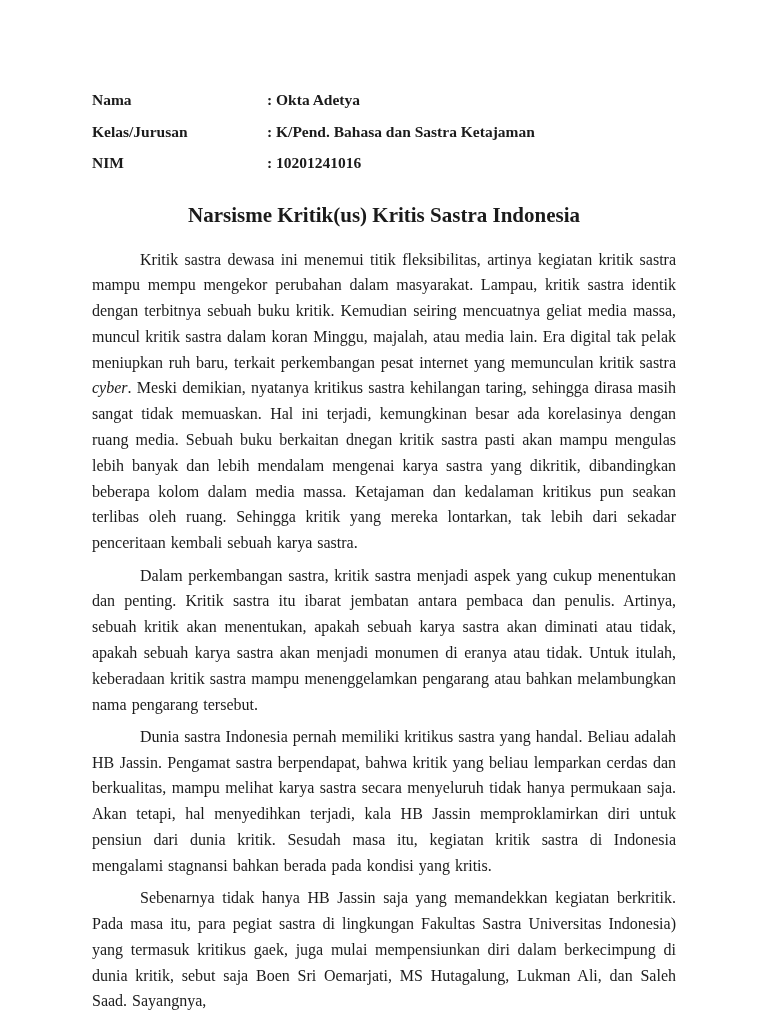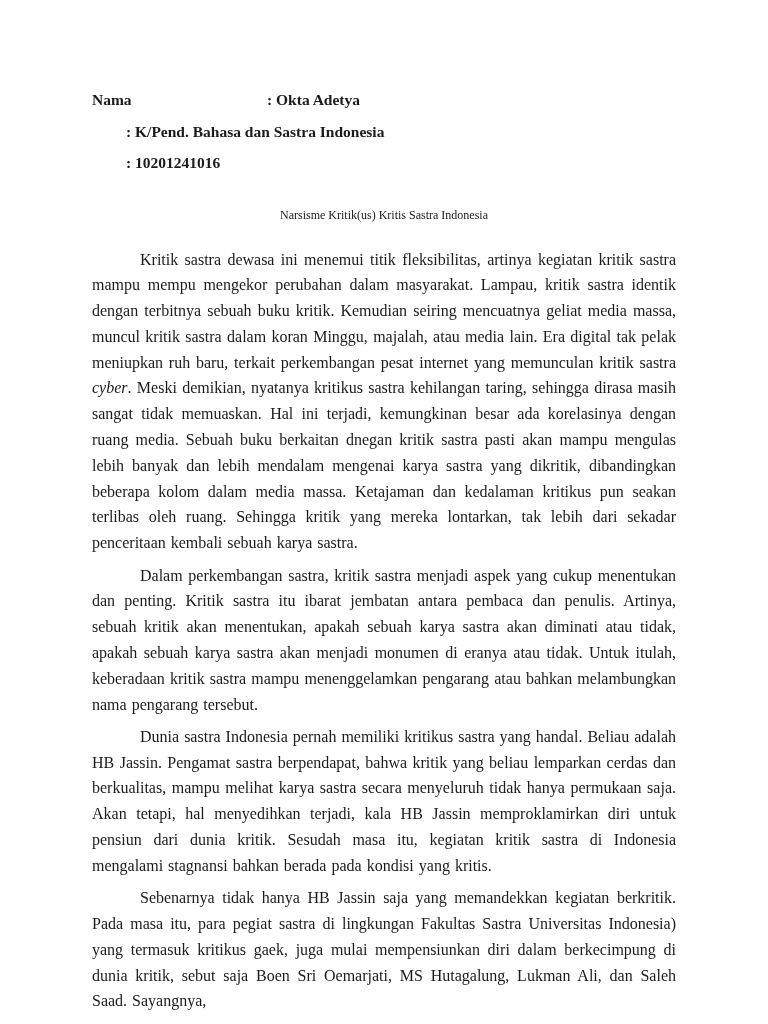--- a/index.html
+++ b/index.html
@@ -36,22 +36,22 @@
   }
   .info-value {
     flex: 1;
     margin-left: 34px;
   }
   
   .doc-title {
     margin-top: 25px;
     margin-bottom: 21px;
     text-align: center;
-    font-weight: normal;
-    font-size: 12px;
+    font-weight: bold;
+    font-size: 21px;
     line-height: 22px;
   }
   
   .body-text p {
     margin: 0 0 6.5px 0;
     font-size: 16px;
     line-height: 25.8px;
     text-align: justify;
     text-indent: 48px;
     word-spacing: 1px;
@@ -65,23 +65,25 @@
 
 <div class="page">
   <div class="content">
 
     <div class="info-table">
       <div class="info-row">
         <span class="info-label">Nama</span>
         <span class="info-value">: Okta Adetya</span>
       </div>
       <div class="info-row">
-        <span class="info-value">: K/Pend. Bahasa dan Sastra Indonesia</span>
+        <span class="info-label">Kelas/Jurusan</span>
+        <span class="info-value">: K/Pend. Bahasa dan Sastra Ketajaman</span>
       </div>
       <div class="info-row">
+        <span class="info-label">NIM</span>
         <span class="info-value">: 10201241016</span>
       </div>
     </div>
 
     <div class="doc-title">Narsisme Kritik(us) Kritis Sastra Indonesia</div>
 
     <div class="body-text">
       <p><span>Kritik sastra dewasa ini menemui titik fleksibilitas, artinya kegiatan kritik sastra mampu mempu mengekor perubahan dalam masyarakat. Lampau, kritik sastra identik dengan terbitnya sebuah buku kritik. Kemudian seiring mencuatnya geliat media massa, muncul kritik sastra dalam koran Minggu, majalah, atau media lain. Era digital tak pelak meniupkan ruh baru, terkait perkembangan pesat internet yang memunculan kritik sastra </span><span class="italic">cyber</span><span>. Meski demikian, nyatanya kritikus sastra kehilangan taring, sehingga dirasa masih sangat tidak memuaskan. Hal ini terjadi, kemungkinan besar ada korelasinya dengan ruang media. Sebuah buku berkaitan dnegan kritik sastra pasti akan mampu mengulas lebih banyak dan lebih mendalam mengenai karya sastra yang dikritik, dibandingkan beberapa kolom dalam media massa. Ketajaman dan kedalaman kritikus pun seakan terlibas oleh ruang. Sehingga kritik yang mereka lontarkan, tak lebih dari sekadar penceritaan kembali sebuah karya sastra.</span></p>
 
       <p>Dalam perkembangan sastra, kritik sastra menjadi aspek yang cukup menentukan dan penting. Kritik sastra itu ibarat jembatan antara pembaca dan penulis. Artinya, sebuah kritik akan menentukan, apakah sebuah karya sastra akan diminati atau tidak, apakah sebuah karya sastra akan menjadi monumen di eranya atau tidak. Untuk itulah, keberadaan kritik sastra mampu menenggelamkan pengarang atau bahkan melambungkan nama pengarang tersebut.</p>

